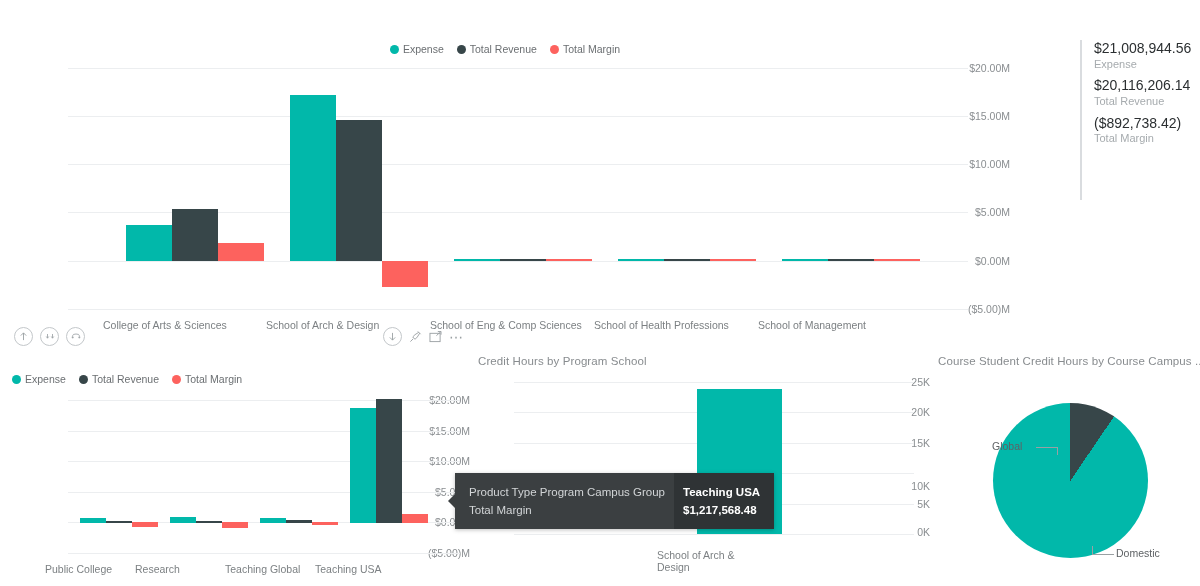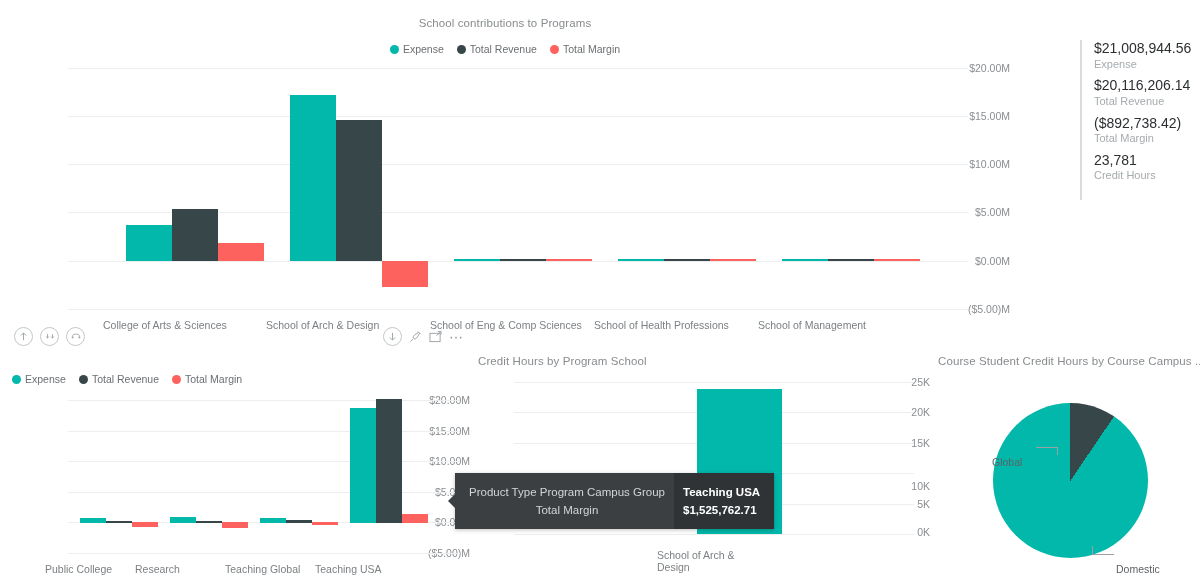--- a/index.html
+++ b/index.html
@@ -58,30 +58,30 @@
     position: absolute; left: 455px; top: 473px; height: 56px;
     background: #3b3f41; display: flex; align-items: stretch;
     box-shadow: 0 1px 4px rgba(0,0,0,.25); z-index: 40;
   }
   .tt-arrow {
     position: absolute; left: -7px; top: 50%; transform: translateY(-50%);
     width: 0; height: 0;
     border-top: 7px solid transparent; border-bottom: 7px solid transparent;
     border-right: 7px solid #3b3f41;
   }
-  .tt-keys { padding: 9px 9px 9px 14px; text-align: center; display: flex;
+  .tt-keys { padding: 9px 9px 9px 14px; text-align: left; display: flex;
              flex-direction: column; justify-content: center; gap: 6px; }
   .tt-vals { padding: 9px 14px 9px 9px; background: #2f3335; display: flex;
              flex-direction: column; justify-content: center; gap: 6px; }
   .tt-key { font-size: 11.5px; color: #d2d5d7; white-space: nowrap; }
   .tt-val { font-size: 11.5px; color: #ffffff; font-weight: bold; white-space: nowrap; }
 
   
   .pie { position: absolute; border-radius: 50%; }
-  .pie-label { position: absolute; font-size: 10.5px; color: #5e6265; white-space: nowrap; margin-top: 16px; }
+  .pie-label { position: absolute; font-size: 10.5px; color: #5e6265; white-space: nowrap; }
   .leader { position: absolute; border-color: #9aa0a3; }
 </style>
 </head>
 <body>
 
 <div class="page">
 
   <div class="kpi-panel">
     <div class="kpi-rule"></div>
     <div class="kpi-list">
@@ -90,30 +90,25 @@
         <div class="kpi-label">Expense</div>
       </div>
       <div class="kpi-item">
         <div class="kpi-value">$20,116,206.14</div>
         <div class="kpi-label">Total Revenue</div>
       </div>
       <div class="kpi-item">
         <div class="kpi-value">($892,738.42)</div>
         <div class="kpi-label">Total Margin</div>
       </div>
-      <div class="kpi-item">
-        <div class="kpi-value">23,781</div>
-        <div class="kpi-label">Credit Hours</div>
-      </div>
     </div>
   </div>
 
   <div class="tile" style="left:0;top:0;width:1010px;height:340px;">
 
-    <div class="tile-title" style="position:absolute;left:0;right:0;top:17px;text-align:center;">School contributions to Programs</div>
 
     <div class="legend" style="position:absolute;left:0;right:0;top:43px;justify-content:center;">
       <div class="legend-item">
         <span class="legend-dot" style="background:#01B8AA"></span>
         <span class="legend-label">Expense</span>
       </div>
       <div class="legend-item">
         <span class="legend-dot" style="background:#374649"></span>
         <span class="legend-label">Total Revenue</span>
       </div>
@@ -315,17 +310,17 @@
   </div>
 
   <div class="tooltip">
     <div class="tt-arrow"></div>
     <div class="tt-keys">
       <div class="tt-key">Product Type Program Campus Group</div>
       <div class="tt-key">Total Margin</div>
     </div>
     <div class="tt-vals">
       <div class="tt-val">Teaching USA</div>
-      <div class="tt-val">$1,525,762.71</div>
+      <div class="tt-val">$1,217,568.48</div>
     </div>
   </div>
 
 </div>
 
 </body></html>

